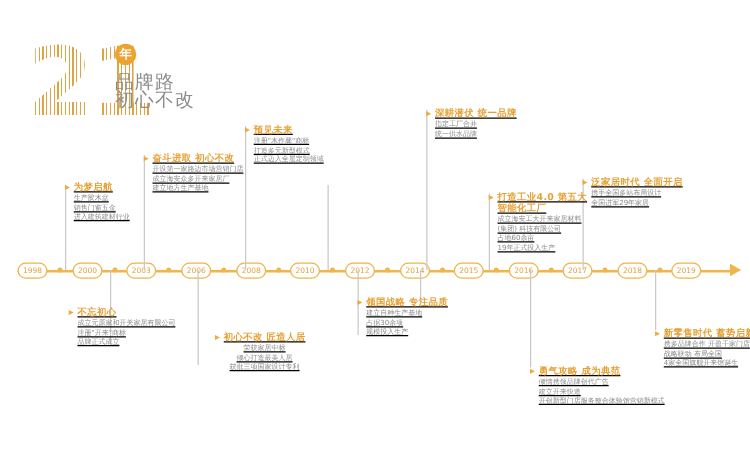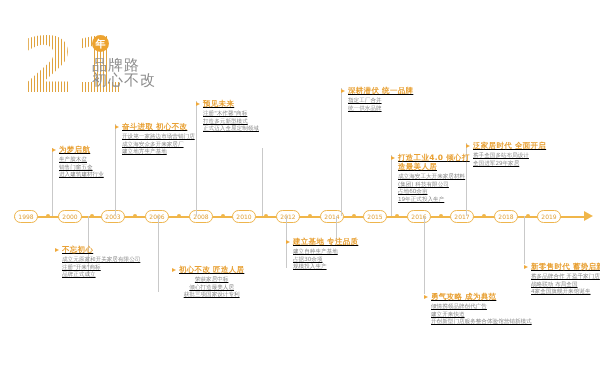--- a/index.html
+++ b/index.html
@@ -175,41 +175,41 @@
     <div class="head">初心不改 匠造人居</div>
     <div class="body">
       <div>荣获家居中标</div>
       <div>倾心打造最美人居</div>
       <div>获批三项国家设计专利</div>
     </div>
   </div>
 
   <div class="callout" style="left:286px;top:237px;">
     <span class="bullet"></span>
-    <div class="head">建立基地 专注品质</div>
+    <div class="head">领国战略 专注品质</div>
     <div class="body">
       <div>建立自种生产基地</div>
       <div>占据30余项</div>
       <div>规模投入生产</div>
     </div>
   </div>
 
   <div class="callout" style="left:341px;top:86px;">
     <span class="bullet"></span>
     <div class="head">深耕潜伏 统一品牌</div>
     <div class="body">
       <div>指定工厂合并</div>
       <div>统一供水品牌</div>
     </div>
   </div>
 
   <div class="callout" style="left:391px;top:153px;">
     <span class="bullet"></span>
     <div class="head two-line">打造工业4.0
-倾心打造最美人居</div>
+第五大智能化工厂</div>
     <div class="body">
       <div>成立海安工大开来家居材料</div>
       <div>(集团) 科技有限公司</div>
       <div>占地60余亩</div>
       <div>19年正式投入生产</div>
     </div>
   </div>
 
   <div class="callout" style="left:466px;top:141px;">
     <span class="bullet"></span>

